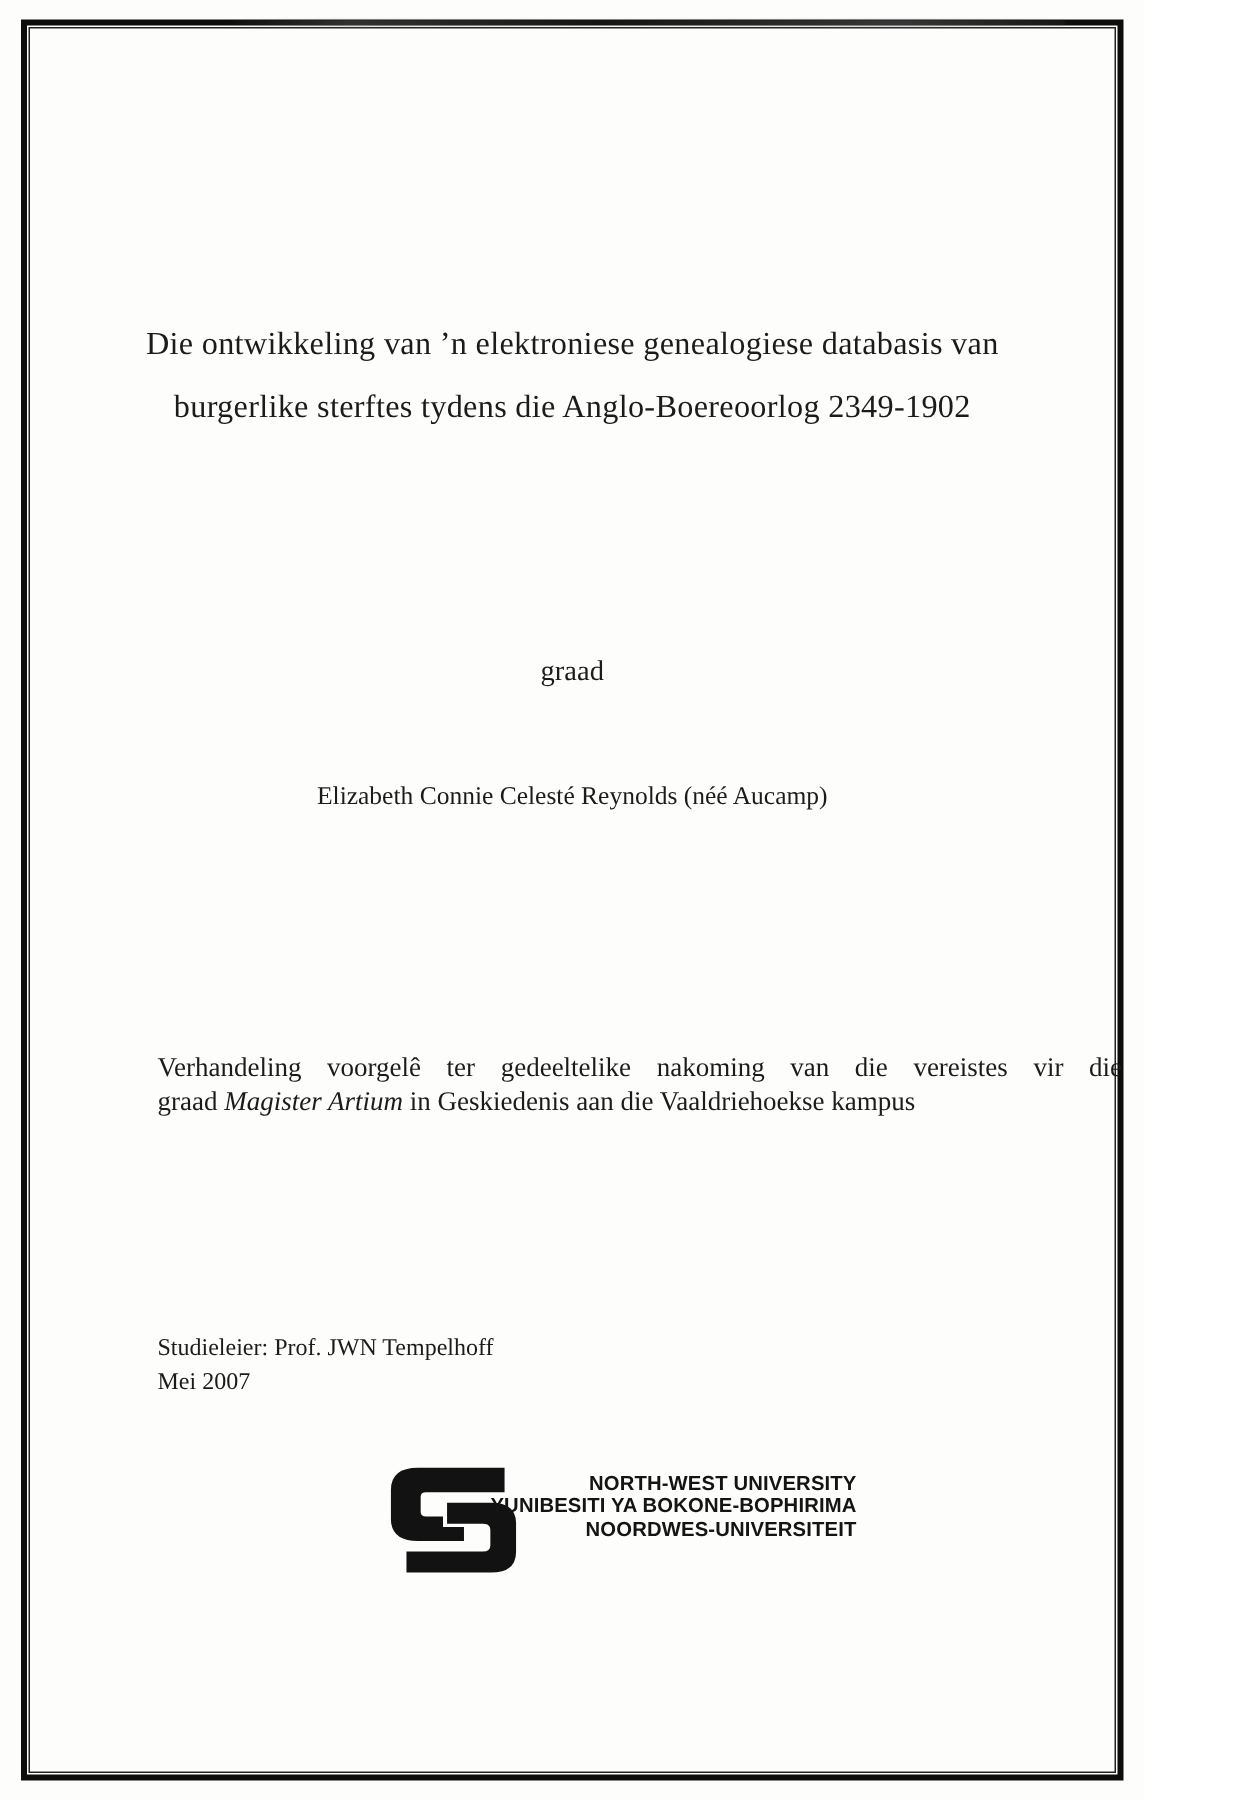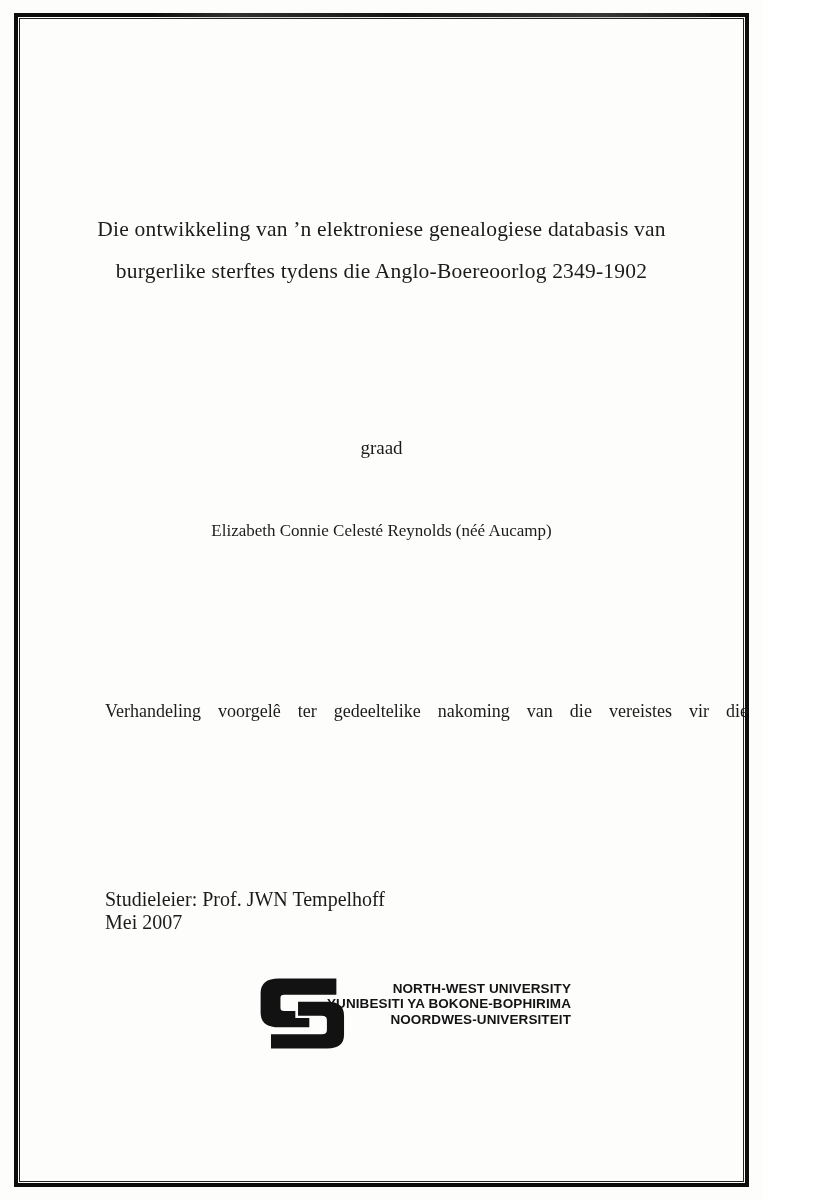--- a/index.html
+++ b/index.html
@@ -62,21 +62,21 @@
     top: 700px; left: 105px;
     width: 643px;
     font-size: 18px;
     line-height: 23px;
   }
   .s-justify { text-align: justify; text-align-last: justify; }
   .ital { font-style: italic; }
   .supervisor {
     position: absolute;
     top: 888px; left: 105px;
-    font-size: 20px;
+    font-size: 16px;
     line-height: 22.5px;
   }
   .logo-mark {
     position: absolute;
     top: 977px; left: 257px;
     width: 92px; height: 74px;
   }
   .logo-text {
     position: absolute;
     top: 981px; left: 0;
@@ -106,20 +106,21 @@
     <span class="tline">Die ontwikkeling van ’n elektroniese genealogiese databasis van</span>
     <span class="tline">burgerlike sterftes tydens die Anglo-Boereoorlog 2349-1902</span>
   </h1>
 
   <div class="byline">graad</div>
 
   <div class="author">Elizabeth Connie Celesté Reynolds (néé Aucamp)</div>
 
   <div class="statement">
     <div class="s-line s-justify">Verhandeling voorgelê ter gedeeltelike nakoming van die vereistes vir die</div>
+    <div class="s-line"><span>graad </span><span class="ital">Magister Artium</span><span> in Geskiedenis aan die Vaaldriehoekse kampus</span></div>
   </div>
 
   <div class="supervisor">
     <div>Studieleier: Prof. JWN Tempelhoff</div>
     <div>Mei 2007</div>
   </div>
 
   <svg class="logo-mark" viewBox="0 0 102 100" preserveAspectRatio="none" aria-hidden="true">
     <path d="M88 2 H24 Q4 2 4 22 V48 Q4 68 24 68 H58 V46 H30 Q26 46 26 42 V28 Q26 24 30 24 H88 Z" fill="#121212"></path>
     <path d="M14 98 H78 Q98 98 98 78 V52 Q98 32 78 32 H44 V54 H72 Q76 54 76 58 V72 Q76 76 72 76 H14 Z" fill="#121212" stroke="#fdfdfc" stroke-width="3"></path>

